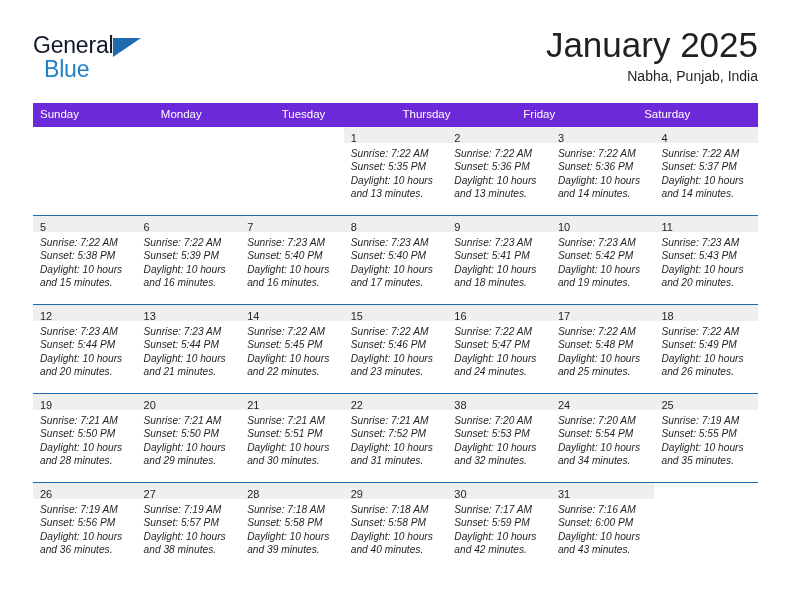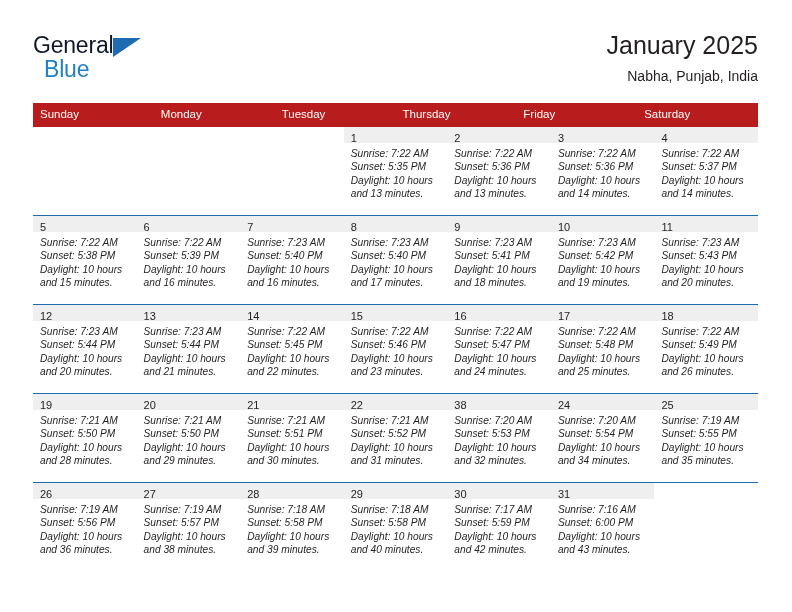--- a/index.html
+++ b/index.html
@@ -65,21 +65,21 @@
     line-height: 26px;
   }
 
   .title-block {
     position: absolute;
     right: 0;
     top: 0;
     text-align: right;
   }
   .cal-title {
-    font-size: 25px;
+    font-size: 35px;
     color: #231f20;
     line-height: 34px;
     white-space: nowrap;
   }
   .cal-subtitle {
     font-size: 14px;
     color: #231f20;
     line-height: 20px;
     margin-top: 4px;
     white-space: nowrap;
@@ -87,21 +87,21 @@
 
   
   .grid {
     position: absolute;
     left: 33px;
     top: 103px;
     width: 725px;
   }
   .dow-row {
     display: flex;
-    background: #b91c1c;
+    background: #6d28d9;
   }
   .dow {
     flex: 1 1 0;
     min-width: 0;
     box-sizing: border-box;
     padding: 4px 0 5px 7px;
     font-size: 11.5px;
     color: #ffffff;
     line-height: 15px;
     white-space: nowrap;
@@ -397,21 +397,21 @@
               <div class="day-line">Sunrise: 7:21 AM</div>
               <div class="day-line">Sunset: 5:51 PM</div>
               <div class="day-line">Daylight: 10 hours</div>
               <div class="day-line">and 30 minutes.</div>
             </div>
           </div>
           <div class="day">
             <div class="daynum-band"><span class="daynum">22</span></div>
             <div class="day-body">
               <div class="day-line">Sunrise: 7:21 AM</div>
-              <div class="day-line">Sunset: 5:52 PM</div>
+              <div class="day-line">Sunset: 7:52 PM</div>
               <div class="day-line">Daylight: 10 hours</div>
               <div class="day-line">and 31 minutes.</div>
             </div>
           </div>
           <div class="day">
             <div class="daynum-band"><span class="daynum">38</span></div>
             <div class="day-body">
               <div class="day-line">Sunrise: 7:20 AM</div>
               <div class="day-line">Sunset: 5:53 PM</div>
               <div class="day-line">Daylight: 10 hours</div>

